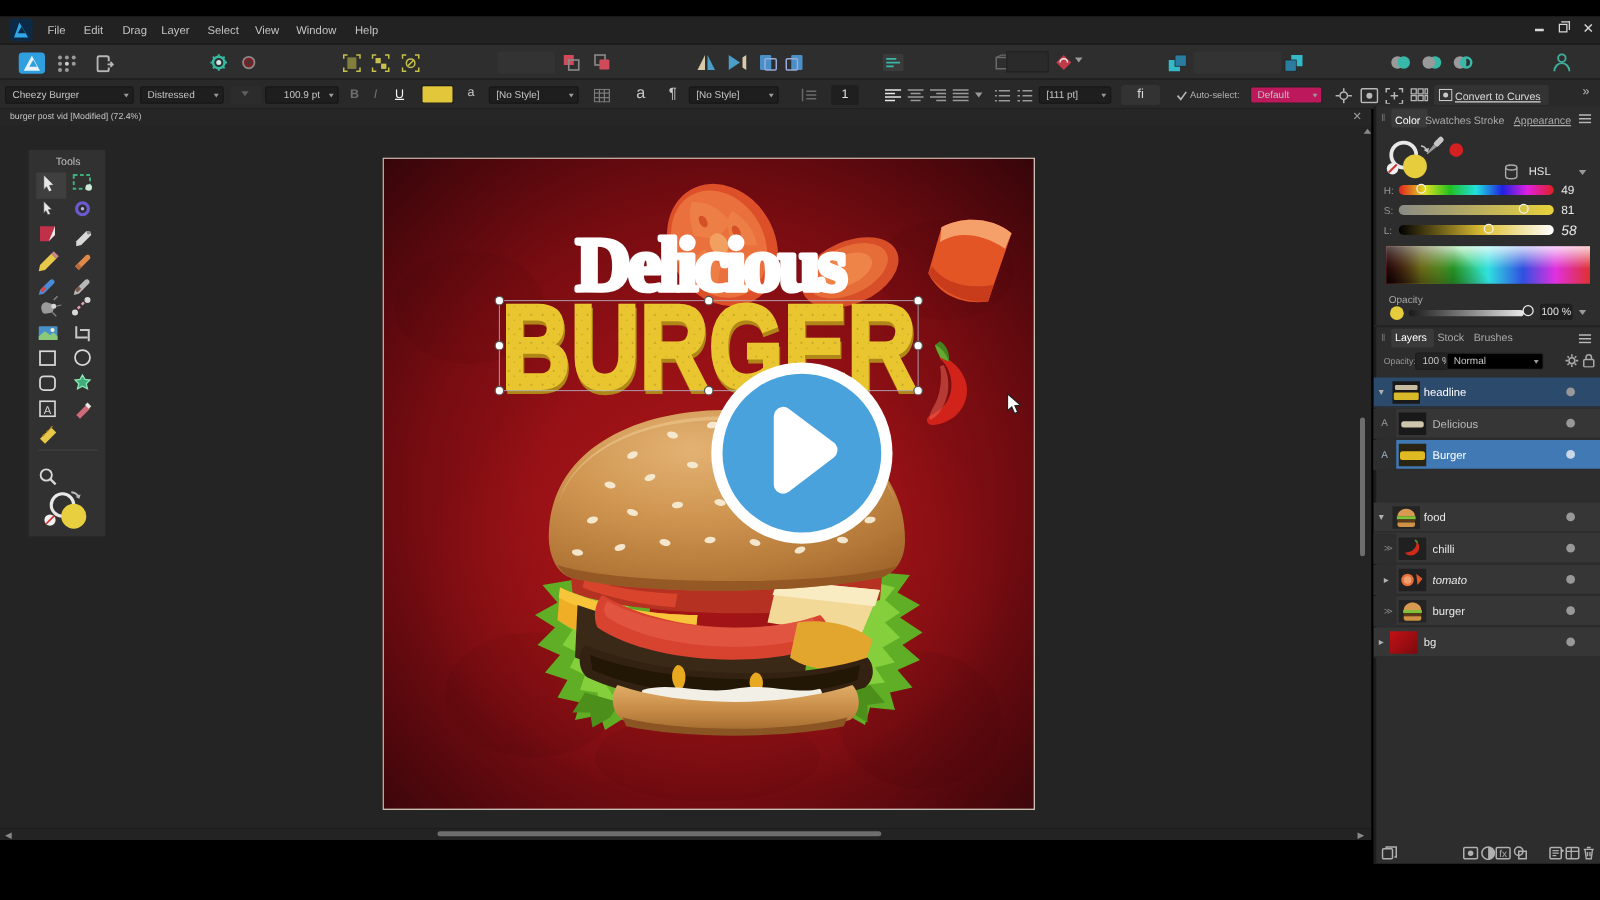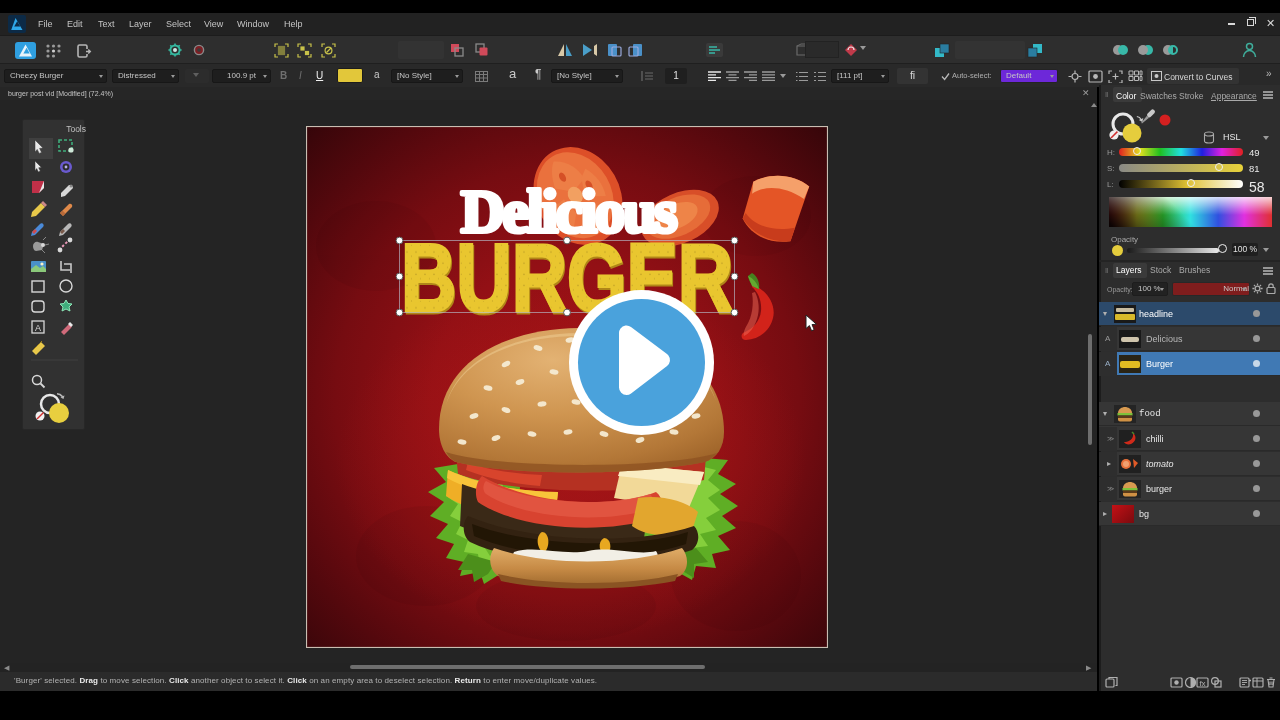--- a/index.html
+++ b/index.html
@@ -33,21 +33,21 @@
 <div id="app">
   <div id="menubar">
     <div class="abs" style="left:8px;top:2px;width:18px;height:18px;background:#0c2a46;border-radius:2px;">
       <svg width="18" height="18" viewBox="0 0 18 18">
           <path d="M7.5 3 L14.5 15 H3.2 Z" fill="#2fa7e8"></path>
           <path d="M9.2 6.2 L6.2 11.5 L12.3 11.5 Z" fill="#0c2a46"></path>
         </svg>
     </div>
     <div class="menu" style="left:38px;">File</div>
     <div class="menu" style="left:67px;">Edit</div>
-    <div class="menu" style="left:98px;">Text</div>
+    <div class="menu" style="left:98px;">Drag</div>
     <div class="menu" style="left:129px;">Layer</div>
     <div class="menu" style="left:166px;">Select</div>
     <div class="menu" style="left:204px;">View</div>
     <div class="menu" style="left:237px;">Window</div>
     <div class="menu" style="left:284px;">Help</div>
     <div class="abs" style="left:1228px;top:10px;width:7px;height:2px;background:#d8d8d8;"></div>
     <div class="abs" style="left:1247px;top:6px;width:7px;height:7px;border:1px solid #d8d8d8;"></div>
     <div class="abs" style="left:1249px;top:4px;width:7px;height:7px;border:1px solid #d8d8d8;border-left:none;border-bottom:none;"></div>
     <div class="abs" style="left:1266px;top:5px;color:#d8d8d8;font-size:11px;line-height:10px;">✕</div>
   </div>
@@ -245,21 +245,21 @@
         <g stroke="#9a9a9a" stroke-width="1.2">
           <path d="M1 1.5 h2 M5 1.5 h8 M1 5.5 h2 M5 5.5 h8 M1 9.5 h2 M5 9.5 h8"></path>
         </g>
       </svg>
     <div class="combo" style="left:831px;top:5px;width:58px;">[111 pt]<span class="arr"></span></div>
     <div class="abs" style="left:897px;top:4px;width:31px;height:16px;background:#333;border-radius:2px;color:#d8d8d8;font-size:10.5px;text-align:center;line-height:15px;">fi</div>
     <svg class="abs" style="left:941px;top:8px;" width="9" height="9">
         <path d="M1 4.5 l2.6 3 L8 1.5" fill="none" stroke="#b8b8b8" stroke-width="1.3"></path>
       </svg>
     <span class="abs" style="left:952px;top:7px;color:#b0b0b0;font-size:7.5px;">Auto-select:</span>
-    <div class="combo" style="left:1000px;top:5px;width:58px;background:#6d28d9;border-color:#242424;">Default<span class="arr"></span></div>
+    <div class="combo" style="left:1000px;top:5px;width:58px;background:#be185d;border-color:#242424;">Default<span class="arr"></span></div>
     <svg class="abs" style="left:1068px;top:6px;" width="14" height="13" viewBox="0 0 14 13">
         <circle cx="7" cy="6.5" r="3" fill="none" stroke="#b8b8b8" stroke-width="1.2"></circle>
         <path d="M7 0.5 V3 M7 10 V12.5 M0.5 6.5 H3.5 M10.5 6.5 H13.5" stroke="#b8b8b8" stroke-width="1.2"></path>
       </svg>
     <svg class="abs" style="left:1088px;top:6px;" width="15" height="13">
         <rect x="1" y="1" width="13" height="11" rx="1" fill="none" stroke="#b8b8b8" stroke-width="1.2"></rect>
         <circle cx="7.5" cy="6.5" r="2.4" fill="#b8b8b8"></circle>
       </svg>
     <svg class="abs" style="left:1108px;top:6px;" width="15" height="13">
         <g stroke="#b8b8b8" stroke-width="1.2" fill="none">
@@ -270,21 +270,21 @@
     <svg class="abs" style="left:1128px;top:6px;" width="15" height="13">
         <g stroke="#b8b8b8" stroke-width="1">
           <path d="M1 1 h4 v4 h-4 Z M6.5 1 h4 v4 h-4 Z M12 1 h2 v4 h-2 Z M1 6.5 h4 v4 h-4 Z M6.5 6.5 h4 v4 h-4 Z M12 6.5 h2 v4 h-2 Z" fill="none"></path>
         </g>
       </svg>
     <div class="abs" style="left:1147px;top:4px;width:92px;height:16px;background:#333;border-radius:2px;">
       <svg class="abs" style="left:4px;top:3px;" width="11" height="10">
           <rect x="0.5" y="0.5" width="10" height="9" fill="none" stroke="#c8c8c8" stroke-width="1"></rect>
           <circle cx="5.5" cy="5" r="2" fill="#c8c8c8"></circle>
         </svg>
-      <span style="position:absolute;left:17px;top:3.5px;font-size:8.5px;color:#d8d8d8;white-space:nowrap;">Convert to Curves</span>
+      <span style="position:absolute;left:17px;top:3.5px;font-size:8.5px;color:#d8d8d8;white-space:nowrap;text-decoration:underline;">Convert to Curves</span>
     </div>
     <span class="abs" style="left:1266px;top:4px;color:#b8b8b8;font-size:10px;">»</span>
   </div>
 
   <div id="tabbar">
     <div class="abs" style="left:8px;top:3px;font-size:7px;color:#c5c5c5;">burger post vid [Modified] (72.4%)</div>
     <div class="abs" style="left:1082px;top:1px;font-size:9px;color:#9a9a9a;">✕</div>
   </div>
 
   <div id="canvas">
@@ -470,21 +470,21 @@
       </g>
 
       <g>
         <circle cx="335.5" cy="236.5" r="72.5" fill="#ffffff"></circle>
         <circle cx="335.5" cy="236.5" r="63.5" fill="#4aa2dc"></circle>
         <path d="M320.5 207 L320.5 261.5 L356.5 234 Z" fill="#ffffff" stroke="#ffffff" stroke-width="15" stroke-linejoin="round"></path>
       </g>
     </svg>
 
     <div class="abs" style="left:22px;top:19px;width:63px;height:311px;background:#313131;border:1px solid #272727;border-radius:2px;">
-      <div class="abs" style="left:0;top:4px;width:63px;text-align:right;font-size:8.5px;color:#c0c0c0;">Tools</div>
+      <div class="abs" style="left:0;top:4px;width:63px;text-align:center;font-size:8.5px;color:#c0c0c0;">Tools</div>
       <div class="abs" style="left:6px;top:18px;width:24px;height:21px;background:#3f3f3f;"></div>
       <svg class="abs" style="left:0;top:0;" width="63" height="311" viewBox="0 0 63 311">
 
         <path d="M12 20 l8 8 -3.4 0.4 2 4 -2.4 1 -2-4 -2.2 2.6 Z" fill="#e8e8e8" stroke="#333" stroke-width="0.5"></path>
         <rect x="36" y="20" width="13" height="11" fill="none" stroke="#3fae7c" stroke-width="1.6" stroke-dasharray="3 2"></rect>
           <circle cx="48" cy="30" r="2.6" fill="#cfe8d8"></circle>
         <path d="M12 41 l6.5 6.5 -2.8 0.3 1.6 3.3 -2 0.8 -1.6-3.3 -1.7 2.2 Z" fill="#e8e8e8" stroke="#333" stroke-width="0.5"></path>
         <circle cx="43" cy="47" r="6" fill="#6a5acf"></circle>
           <circle cx="43" cy="47" r="3.4" fill="#2d2d2d"></circle>
           <circle cx="43" cy="47" r="1.4" fill="#b8b0e8"></circle>
@@ -575,21 +575,21 @@
     <div class="abs" style="left:20px;top:63px;width:124px;height:8px;border-radius:4px;background:linear-gradient(to right,#e02020,#e0e020 17%,#20c020 33%,#20e0e0 50%,#2020e0 67%,#e020e0 83%,#e02020);"></div>
     <div class="abs" style="left:34px;top:62px;width:8px;height:8px;border:1.6px solid #f0f0f0;border-radius:50%;background:transparent;"></div>
     <span class="abs" style="left:150px;top:62px;color:#e8e8e8;font-size:9.5px;">49</span>
     <span class="abs" style="left:8px;top:79px;color:#999;font-size:8px;">S:</span>
     <div class="abs" style="left:20px;top:79px;width:124px;height:8px;border-radius:4px;background:linear-gradient(to right,#8a8a86,#e8d23a);"></div>
     <div class="abs" style="left:116px;top:78px;width:8px;height:8px;border:1.6px solid #f0f0f0;border-radius:50%;"></div>
     <span class="abs" style="left:150px;top:78px;color:#e8e8e8;font-size:9.5px;">81</span>
     <span class="abs" style="left:8px;top:95px;color:#999;font-size:8px;">L:</span>
     <div class="abs" style="left:20px;top:95px;width:124px;height:8px;border-radius:4px;background:linear-gradient(to right,#000000,#dfc133 55%,#ffffff);"></div>
     <div class="abs" style="left:88px;top:94px;width:8px;height:8px;border:1.6px solid #f0f0f0;border-radius:50%;"></div>
-    <span class="abs" style="left:150px;top:94px;color:#e8e8e8;font-size:14px;">58</span>
+    <span class="abs" style="left:150px;top:94px;color:#e8e8e8;font-size:11px;font-style:italic;">58</span>
 
     <div class="abs" style="left:10px;top:112px;width:163px;height:30px;background:linear-gradient(to right,#e03030,#e0e030 17%,#30c030 33%,#30e0e0 50%,#3050e0 67%,#e030e0 83%,#e03030);">
       <div class="abs" style="left:0;top:0;width:163px;height:30px;background:linear-gradient(45deg,rgba(0,0,0,0.95) 2%,rgba(0,0,0,0) 45%),linear-gradient(to bottom,rgba(255,255,255,0.8),rgba(255,255,255,0.25) 40%,rgba(255,255,255,0) 60%);"></div>
     </div>
 
     <span class="abs" style="left:12px;top:150px;color:#a8a8a8;font-size:8px;">Opacity</span>
     <div class="abs" style="left:13px;top:160px;width:11px;height:11px;border-radius:50%;background:#e5cd3d;"></div>
     <div class="abs" style="left:28px;top:163px;width:92px;height:5px;border-radius:3px;background:linear-gradient(to right,#1a1a1a,#e8e8e8);"></div>
     <div class="abs" style="left:119px;top:159px;width:9px;height:9px;border:1.7px solid #f0f0f0;border-radius:50%;"></div>
     <div class="abs" style="left:133px;top:158px;width:26px;height:13px;background:#1f1f1f;border-radius:2px;color:#e0e0e0;font-size:8.5px;text-align:center;line-height:13px;">100 %</div>
@@ -600,21 +600,21 @@
     <div class="abs" style="left:14px;top:178px;width:34px;height:15px;background:#3a3a3a;border-radius:2px;"></div>
     <span class="ptab sel" style="left:17px;top:180px;">Layers</span>
     <span class="ptab" style="left:51px;top:180px;">Stock</span>
     <span class="ptab" style="left:80px;top:180px;">Brushes</span>
     <svg class="abs" style="left:164px;top:182px;" width="10" height="8">
         <path d="M0 1 h10 M0 4 h10 M0 7 h10" stroke="#b8b8b8" stroke-width="1.3"></path>
       </svg>
 
     <span class="abs" style="left:8px;top:201px;color:#999;font-size:7px;">Opacity:</span>
     <div class="combo" style="left:33px;top:197px;width:36px;background:#222;border-color:#1d1d1d;">100 %<span class="arr"></span></div>
-    <div class="combo" style="left:73px;top:197px;width:78px;background:#7f1d1d;border-color:#282828;text-align:right;">Normal<span class="arr"></span></div>
+    <div class="combo" style="left:58px;top:197px;width:78px;background:#000000;border-color:#282828;">Normal<span class="arr"></span></div>
     <svg class="abs" style="left:153px;top:198px;" width="11" height="11" viewBox="0 0 14 14">
         <circle cx="7" cy="7" r="3" fill="none" stroke="#aaa" stroke-width="1.6"></circle>
         <g stroke="#aaa" stroke-width="1.6">
           <path d="M7 0.5 V3 M7 11 V13.5 M0.5 7 H3 M11 7 H13.5 M2.5 2.5 L4 4 M10 10 L11.5 11.5 M11.5 2.5 L10 4 M4 10 L2.5 11.5"></path>
         </g>
       </svg>
     <svg class="abs" style="left:167px;top:198px;" width="10" height="11">
         <rect x="1" y="4.5" width="8" height="6" rx="1" fill="none" stroke="#aaa" stroke-width="1.2"></rect>
         <path d="M2.8 4.5 V3 a2.2 2.2 0 0 1 4.4 0 V4.5" fill="none" stroke="#aaa" stroke-width="1.2"></path>
       </svg>
@@ -658,21 +658,21 @@
         <div class="dot" style="background:#6f6f6f;"></div>
       </div>
       <div class="lrow" style="top:100px;">
         <span class="larr">▾</span>
         <div class="lthumb" style="left:15px;background:#242424;"><svg width="22" height="18">
               <path d="M4 8 C4 4 8 2 11 2 C14 2 18 4 18 8 Z" fill="#d89a50"></path>
               <rect x="3.5" y="8" width="15" height="2.5" fill="#7ec23a"></rect>
               <rect x="4" y="10.5" width="14" height="2.5" fill="#5a3a1a"></rect>
               <path d="M4 13 h14 v1.5 a2 2 0 0 1 -2 2 h-10 a2 2 0 0 1 -2 -2 Z" fill="#cf9144"></path>
             </svg></div>
-        <span class="lab" style="left:40px;color:#e8e8e8;font-family:Liberation Mono, monospace;">food</span>
+        <span class="lab" style="left:40px;color:#e8e8e8;">food</span>
         <div class="dot"></div>
       </div>
       <div class="lrow" style="top:125px;">
         <div class="abs" style="left:0;top:0;width:18px;height:24px;background:#2e2e2e;"></div>
         <span class="grip" style="left:8px;">≫</span>
         <div class="lthumb" style="left:20px;background:#202020;"><svg width="22" height="18">
               <path d="M14 3 C18 6 17 12 12 14 C9 15 6 14 5 12 C9 12 13 10 14 6 Z" fill="#cf2a1a"></path>
               <path d="M13 2 l2 2" stroke="#4a8a2a" stroke-width="1.5"></path>
             </svg></div>
         <span class="lab" style="left:47px;color:#e8e8e8;">chilli</span>
@@ -742,16 +742,13 @@
         <path d="M2 3.5 h8 M3 3.5 l1 7.5 h4 l1-7.5 M4.5 2 h3 M5 5.5 v3.5 M7 5.5 v3.5" fill="none" stroke="#b0b0b0" stroke-width="1.1"></path>
       </svg>
   </div>
 
   <div id="hscroll">
     <div class="abs" style="left:4px;top:1px;font-size:7px;color:#8a8a8a;">◀</div>
     <div class="abs" style="left:1086px;top:1px;font-size:7px;color:#8a8a8a;">▶</div>
     <div class="abs" style="left:350px;top:2px;width:355px;height:4px;background:#6e6e6e;border-radius:2px;"></div>
   </div>
 
-  <div id="statusbar">
-    <div class="abs" style="left:14px;top:4px;">'Burger' selected. <b>Drag</b> to move selection. <b>Click</b> another object to select it. <b>Click</b> on an empty area to deselect selection. <b>Return</b> to enter move/duplicate values.</div>
-  </div>
 </div>
 
 </body></html>

